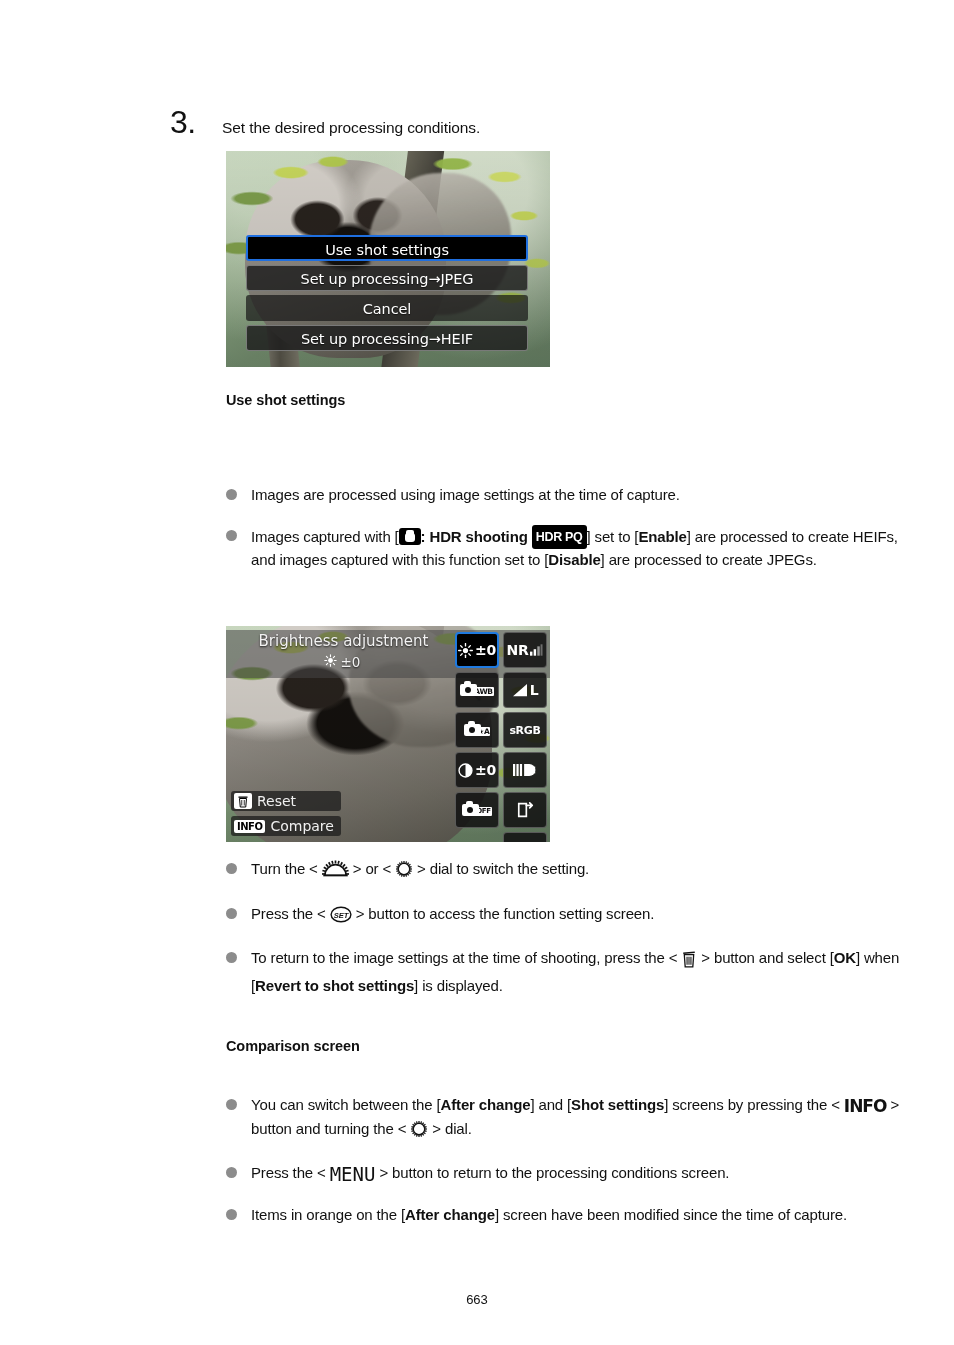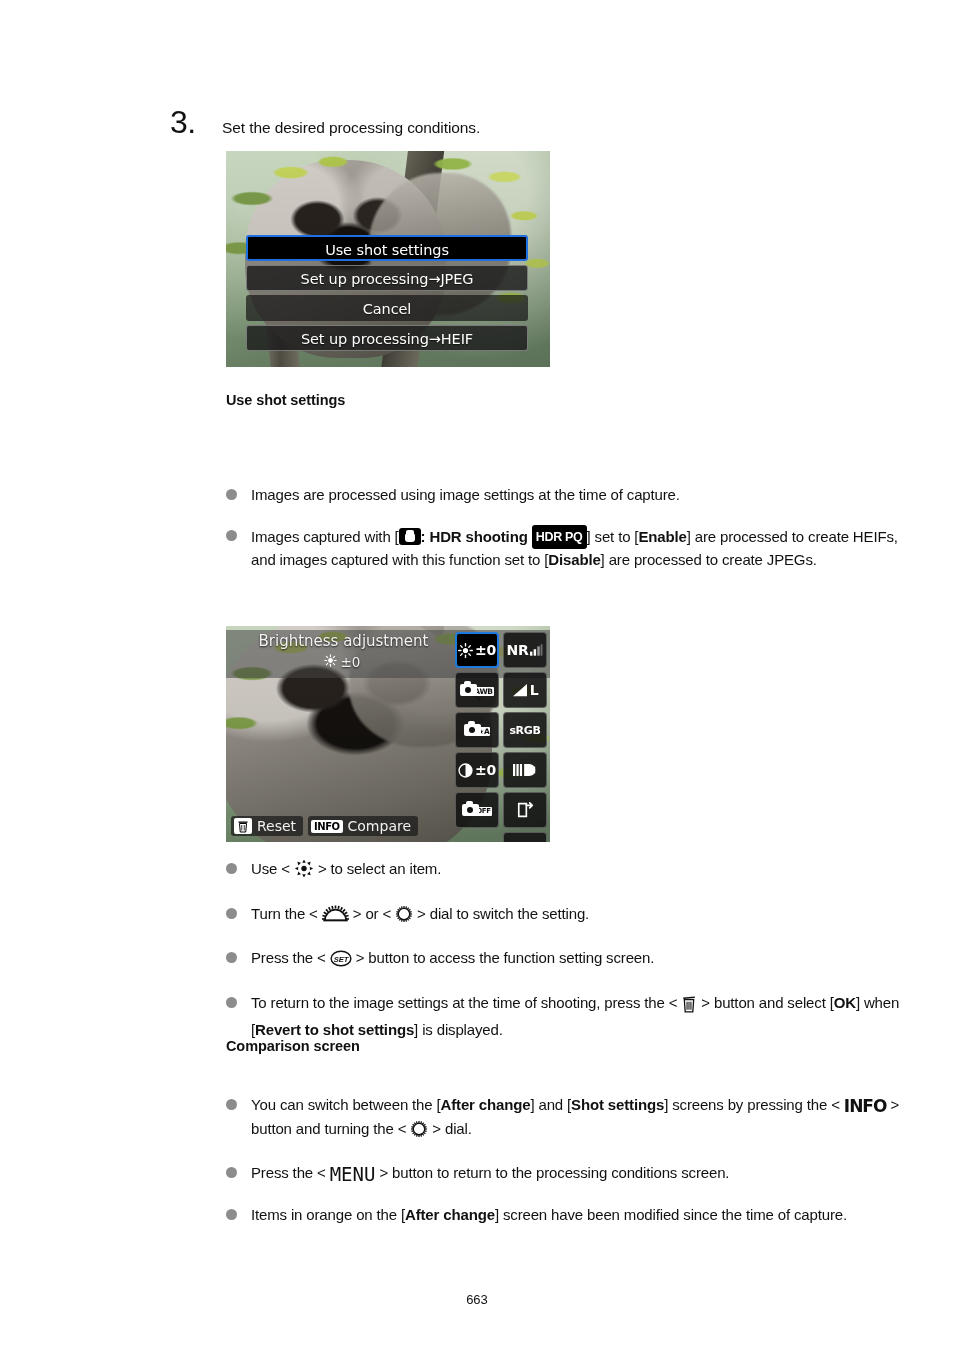--- a/index.html
+++ b/index.html
@@ -169,21 +169,21 @@
     content:"";position:absolute;left:5px;top:3px;width:6px;height:6px;
     border-radius:50%;background:#111;
   }
   .mini-tag{
     font-size:7.5px;font-weight:bold;color:#111;background:#fff;
     padding:0 1px;border-radius:1px;line-height:9px;
   }
 
   .qc-foot {
     position:absolute; left:5px; bottom:6px;
-    display:flex; flex-direction:row; gap:5px;
+    display:flex; flex-direction:column; gap:5px;
   }
   .qc-btn {
     display:flex; align-items:center; gap:5px;
     background: rgba(25,25,25,0.72);
     padding:2px 7px 2px 3px; border-radius:3px;
     color:#f0f0f0; font-size:14px; font-family:"DejaVu Sans", sans-serif;
   }
   .chip-info{
     background:#fff;color:#000;font-weight:bold;font-size:10px;
     padding:1px 3px;border-radius:2px;letter-spacing:-0.5px;
@@ -440,36 +440,20 @@
         <span>Reset</span>
       </div>
       <div class="qc-btn">
         <span class="chip-info">INFO</span>
         <span>Compare</span>
       </div>
     </div>
   </div>
 
   <div class="bullets" id="b2">
-      <div class="bullet">
-        <span class="dot"></span>
-        <div class="btext">Use &lt; <span class="g" style="vertical-align: -4px;"><svg width="20" height="19" viewBox="0 0 24 24">
-              <circle cx="12" cy="12" r="3.4" fill="#111"></circle>
-              <g fill="#111">
-                <path d="M12 0.5 L14.3 4.6 L9.7 4.6 Z"></path>
-                <path d="M12 23.5 L9.7 19.4 L14.3 19.4 Z"></path>
-                <path d="M0.5 12 L4.6 9.7 L4.6 14.3 Z"></path>
-                <path d="M23.5 12 L19.4 14.3 L19.4 9.7 Z"></path>
-                <path d="M3.6 3.6 L8.2 4.8 L4.8 8.2 Z"></path>
-                <path d="M20.4 20.4 L15.8 19.2 L19.2 15.8 Z"></path>
-                <path d="M20.4 3.6 L19.2 8.2 L15.8 4.8 Z"></path>
-                <path d="M3.6 20.4 L4.8 15.8 L8.2 19.2 Z"></path>
-              </g>
-            </svg></span> &gt; to select an item.</div>
-      </div>
       <div class="bullet">
         <span class="dot"></span>
         <div class="btext">Turn the &lt; <span class="g" style="vertical-align: -4px;"><svg width="27" height="19" viewBox="0 0 32 21">
               <line x1="3.5" y1="17.0" x2="0.0" y2="17.0" stroke="#111" stroke-width="2"></line>
               <line x1="3.9" y1="13.8" x2="0.5" y2="12.9" stroke="#111" stroke-width="2"></line>
               <line x1="5.2" y1="10.8" x2="2.1" y2="9.0" stroke="#111" stroke-width="2"></line>
               <line x1="7.2" y1="8.2" x2="4.7" y2="5.7" stroke="#111" stroke-width="2"></line>
               <line x1="9.7" y1="6.2" x2="8.0" y2="3.1" stroke="#111" stroke-width="2"></line>
               <line x1="12.8" y1="4.9" x2="11.9" y2="1.5" stroke="#111" stroke-width="2"></line>
               <line x1="16.0" y1="4.5" x2="16.0" y2="1.0" stroke="#111" stroke-width="2"></line>

